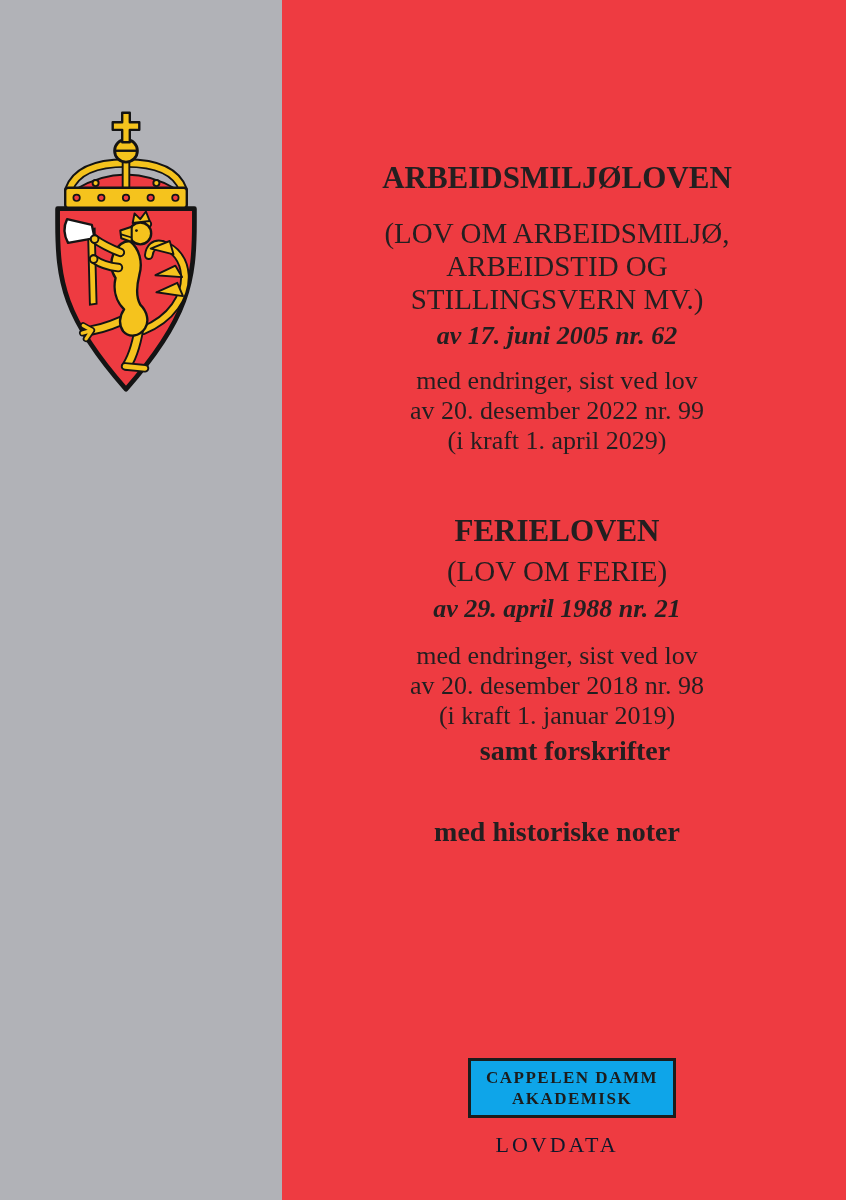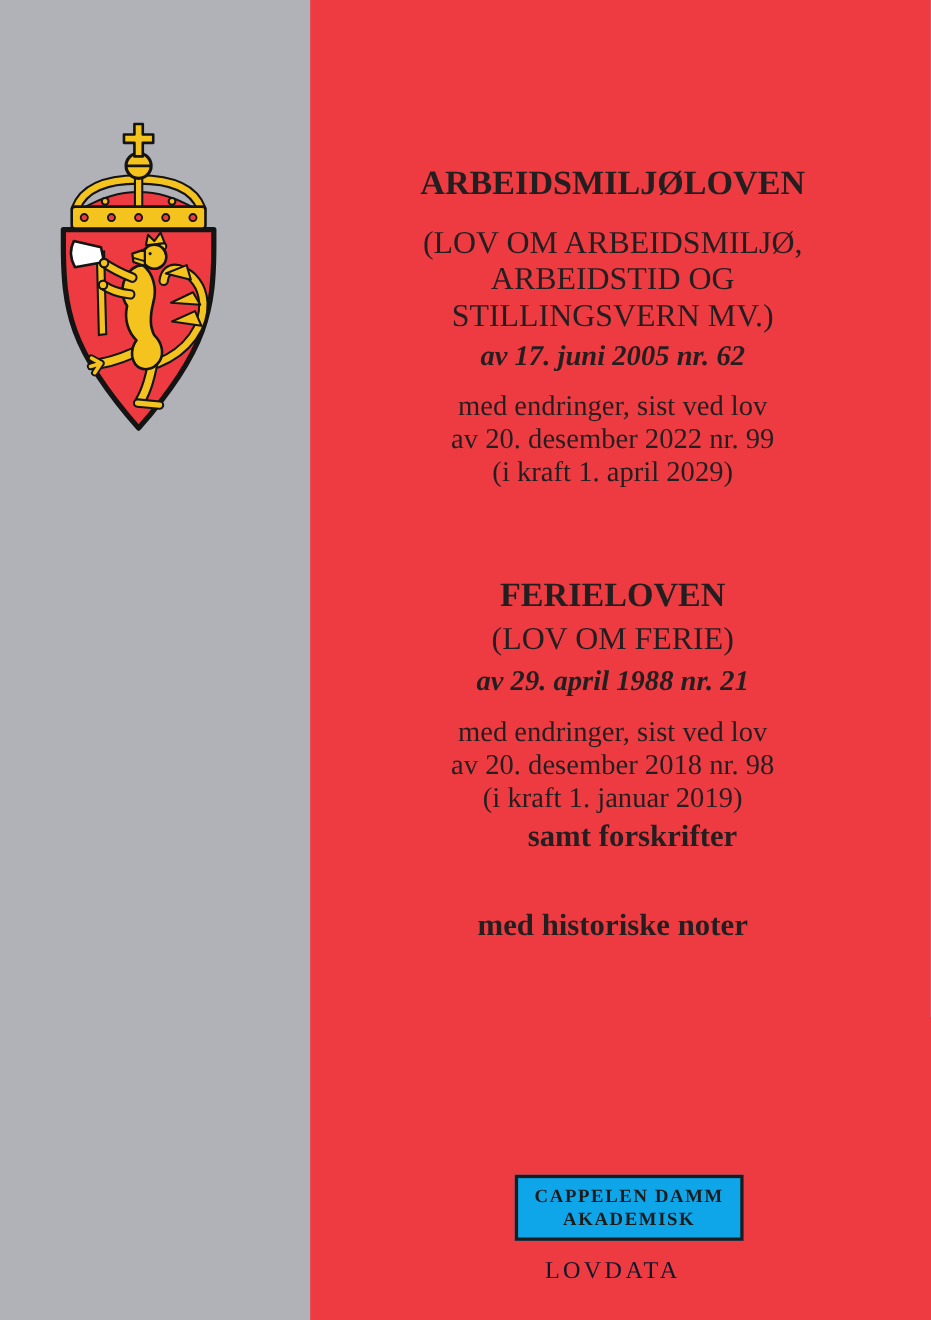--- a/index.html
+++ b/index.html
@@ -13,28 +13,28 @@
     background:#b1b2b7;
   }
   .coat {
     position:absolute; left:50px; top:108px;
   }
   .panel {
     position:absolute; left:282px; top:0; width:564px; height:1200px;
     background:#ee3b41;
   }
   .content {
-    position:absolute; left:0; top:0; width:550px; 
+    position:absolute; left:0; top:12px; width:550px; 
     text-align:center; color:#231f20; padding-top:148px;
   }
   .law-title   { font-size:31px; font-weight:bold; line-height:36px; }
   .law-sub     { font-size:29px; line-height:33px; margin-top:21px; }
   .law-date    { font-size:26px; font-weight:bold; line-height:31px; margin-top:4px;font-style:italic; }
   .law-amend   { font-size:26px; line-height:30px; margin-top:15px; }
-  #title2      { margin-top:79px; }
+  #title2      { margin-top:57px; }
   #sub2        { margin-top:6px; }
   #date2       { margin-top:5px; }
   #amend2      { margin-top:17px; }
   .extra       { font-size:28px; font-weight:bold; line-height:33px; margin-top:3px;padding-left:36px; }
   .notes       { font-size:28px; font-weight:bold; line-height:33px; margin-top:48px; }
   .pub-row     { margin-top:210px; }
   .pub-box {
     display:inline-block; background:#0ea5e9; border:3px solid #1c1c1c;
     padding:6px 15px; font-size:17px; font-weight:bold; line-height:21px;
     letter-spacing:1.5px; color:#1c1c1c;margin-left:30px;

